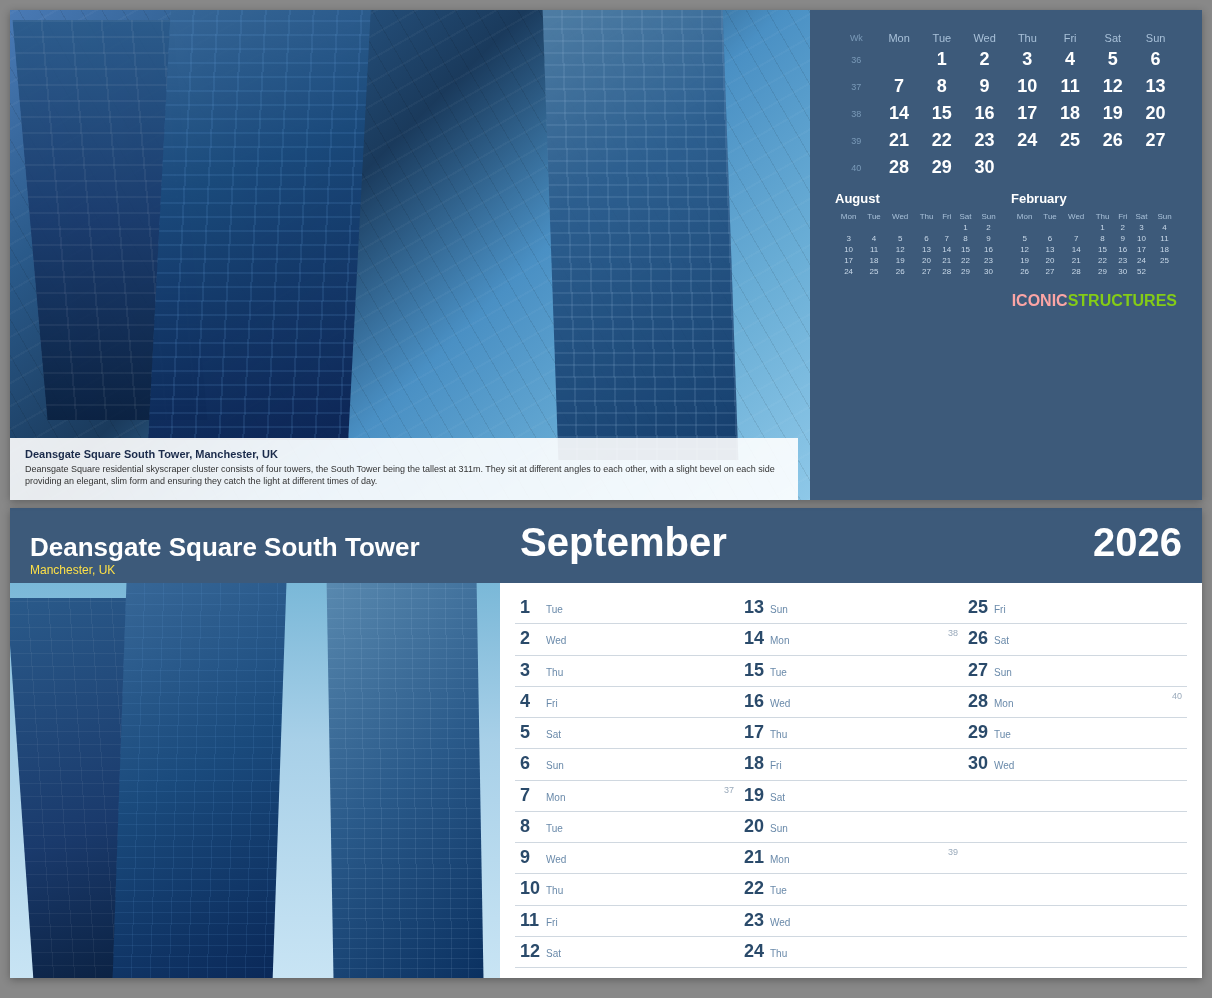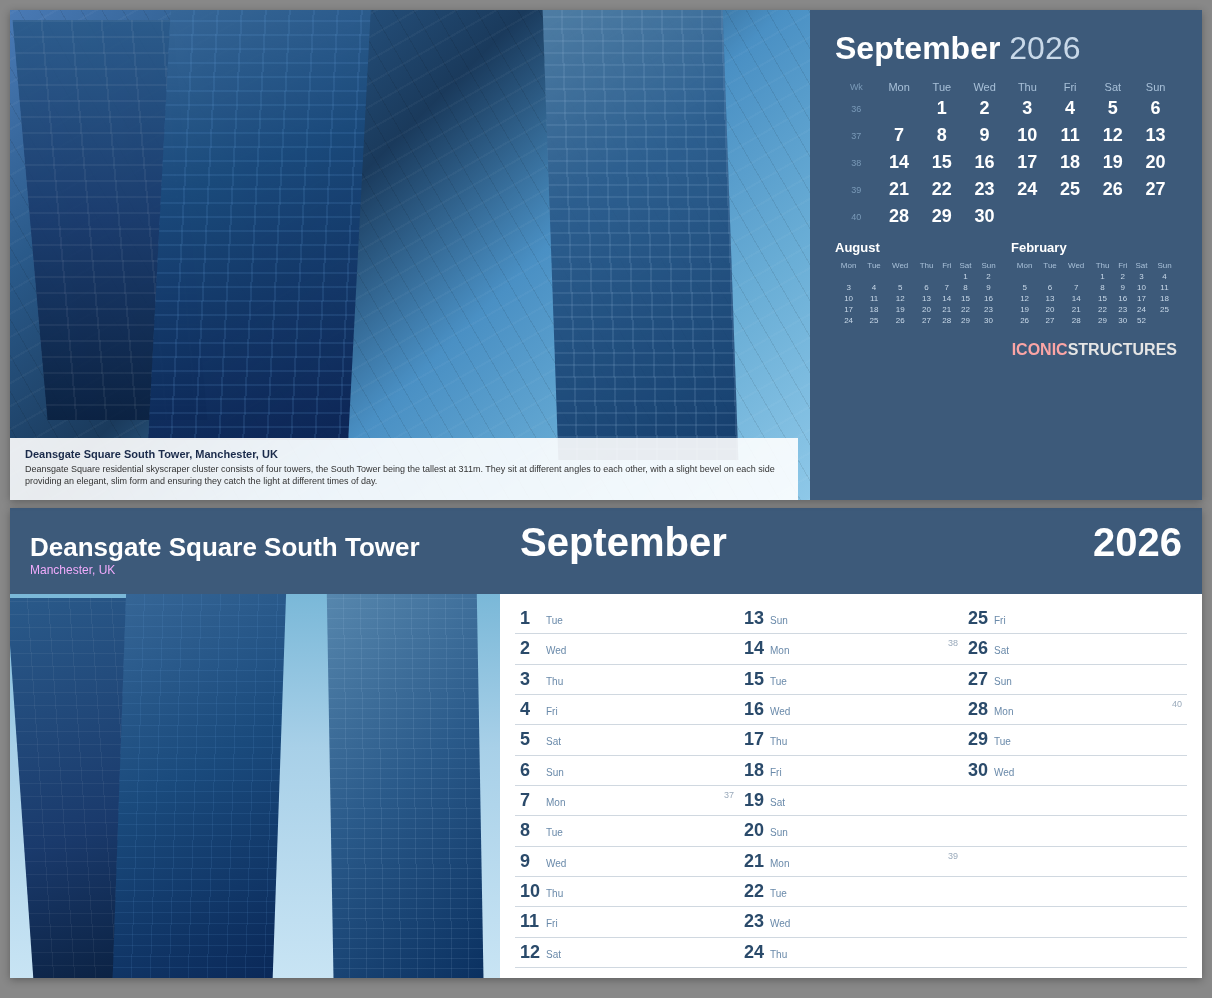--- a/index.html
+++ b/index.html
@@ -256,52 +256,52 @@
       text-align: right;
     }
     .brand-iconic {
       font-size: 16px;
       font-weight: bold;
       color: #fca5a5;
     }
     .brand-structures {
       font-size: 16px;
       font-weight: bold;
-      color: #e5e5e5;
+      color: #84cc16;
     }
 
     
     .bottom-section {
       width: 1192px;
       margin: 8px auto 0;
       background: #fff;
       box-shadow: 0 2px 8px rgba(0,0,0,0.3);
       height: 470px;
       display: flex;
       flex-direction: column;
     }
 
     .bottom-header {
       background: #3d5a7a;
       padding: 12px 20px;
       display: flex;
       align-items: baseline;
-      height: 86px;
+      height: 75px;
     }
     .bottom-left-title {
       width: 490px;
     }
     .bottom-title-main {
       font-size: 26px;
       font-weight: bold;
       color: #fff;
     }
     .bottom-title-sub {
       font-size: 12px;
-      color: #f0abfc;
+      color: #fde047;
     }
     .bottom-center-title {
       flex: 1;
       font-size: 40px;
       font-weight: bold;
       color: #fff;
     }
     .bottom-year {
       font-size: 40px;
       font-weight: bold;
@@ -426,24 +426,20 @@
     <div class="building-left"></div>
     <div class="building-center"></div>
     <div class="building-right"></div>
     <div class="photo-caption">
       <div class="caption-title">Deansgate Square South Tower, Manchester, UK</div>
       <div class="caption-text">Deansgate Square residential skyscraper cluster consists of four towers, the South Tower being the tallest at 311m. They sit at different angles to each other, with a slight bevel on each side providing an elegant, slim form and ensuring they catch the light at different times of day.</div>
     </div>
   </div>
 
   <div class="calendar-area">
-    <div class="main-month-title">
-      <span>September</span>
-      <span class="year">2026</span>
-    </div>
 
     <div class="main-calendar">
       <table>
         <thead>
           <tr>
             <th class="wk-col">Wk</th>
             <th>Mon</th>
             <th>Tue</th>
             <th>Wed</th>
             <th>Thu</th>

